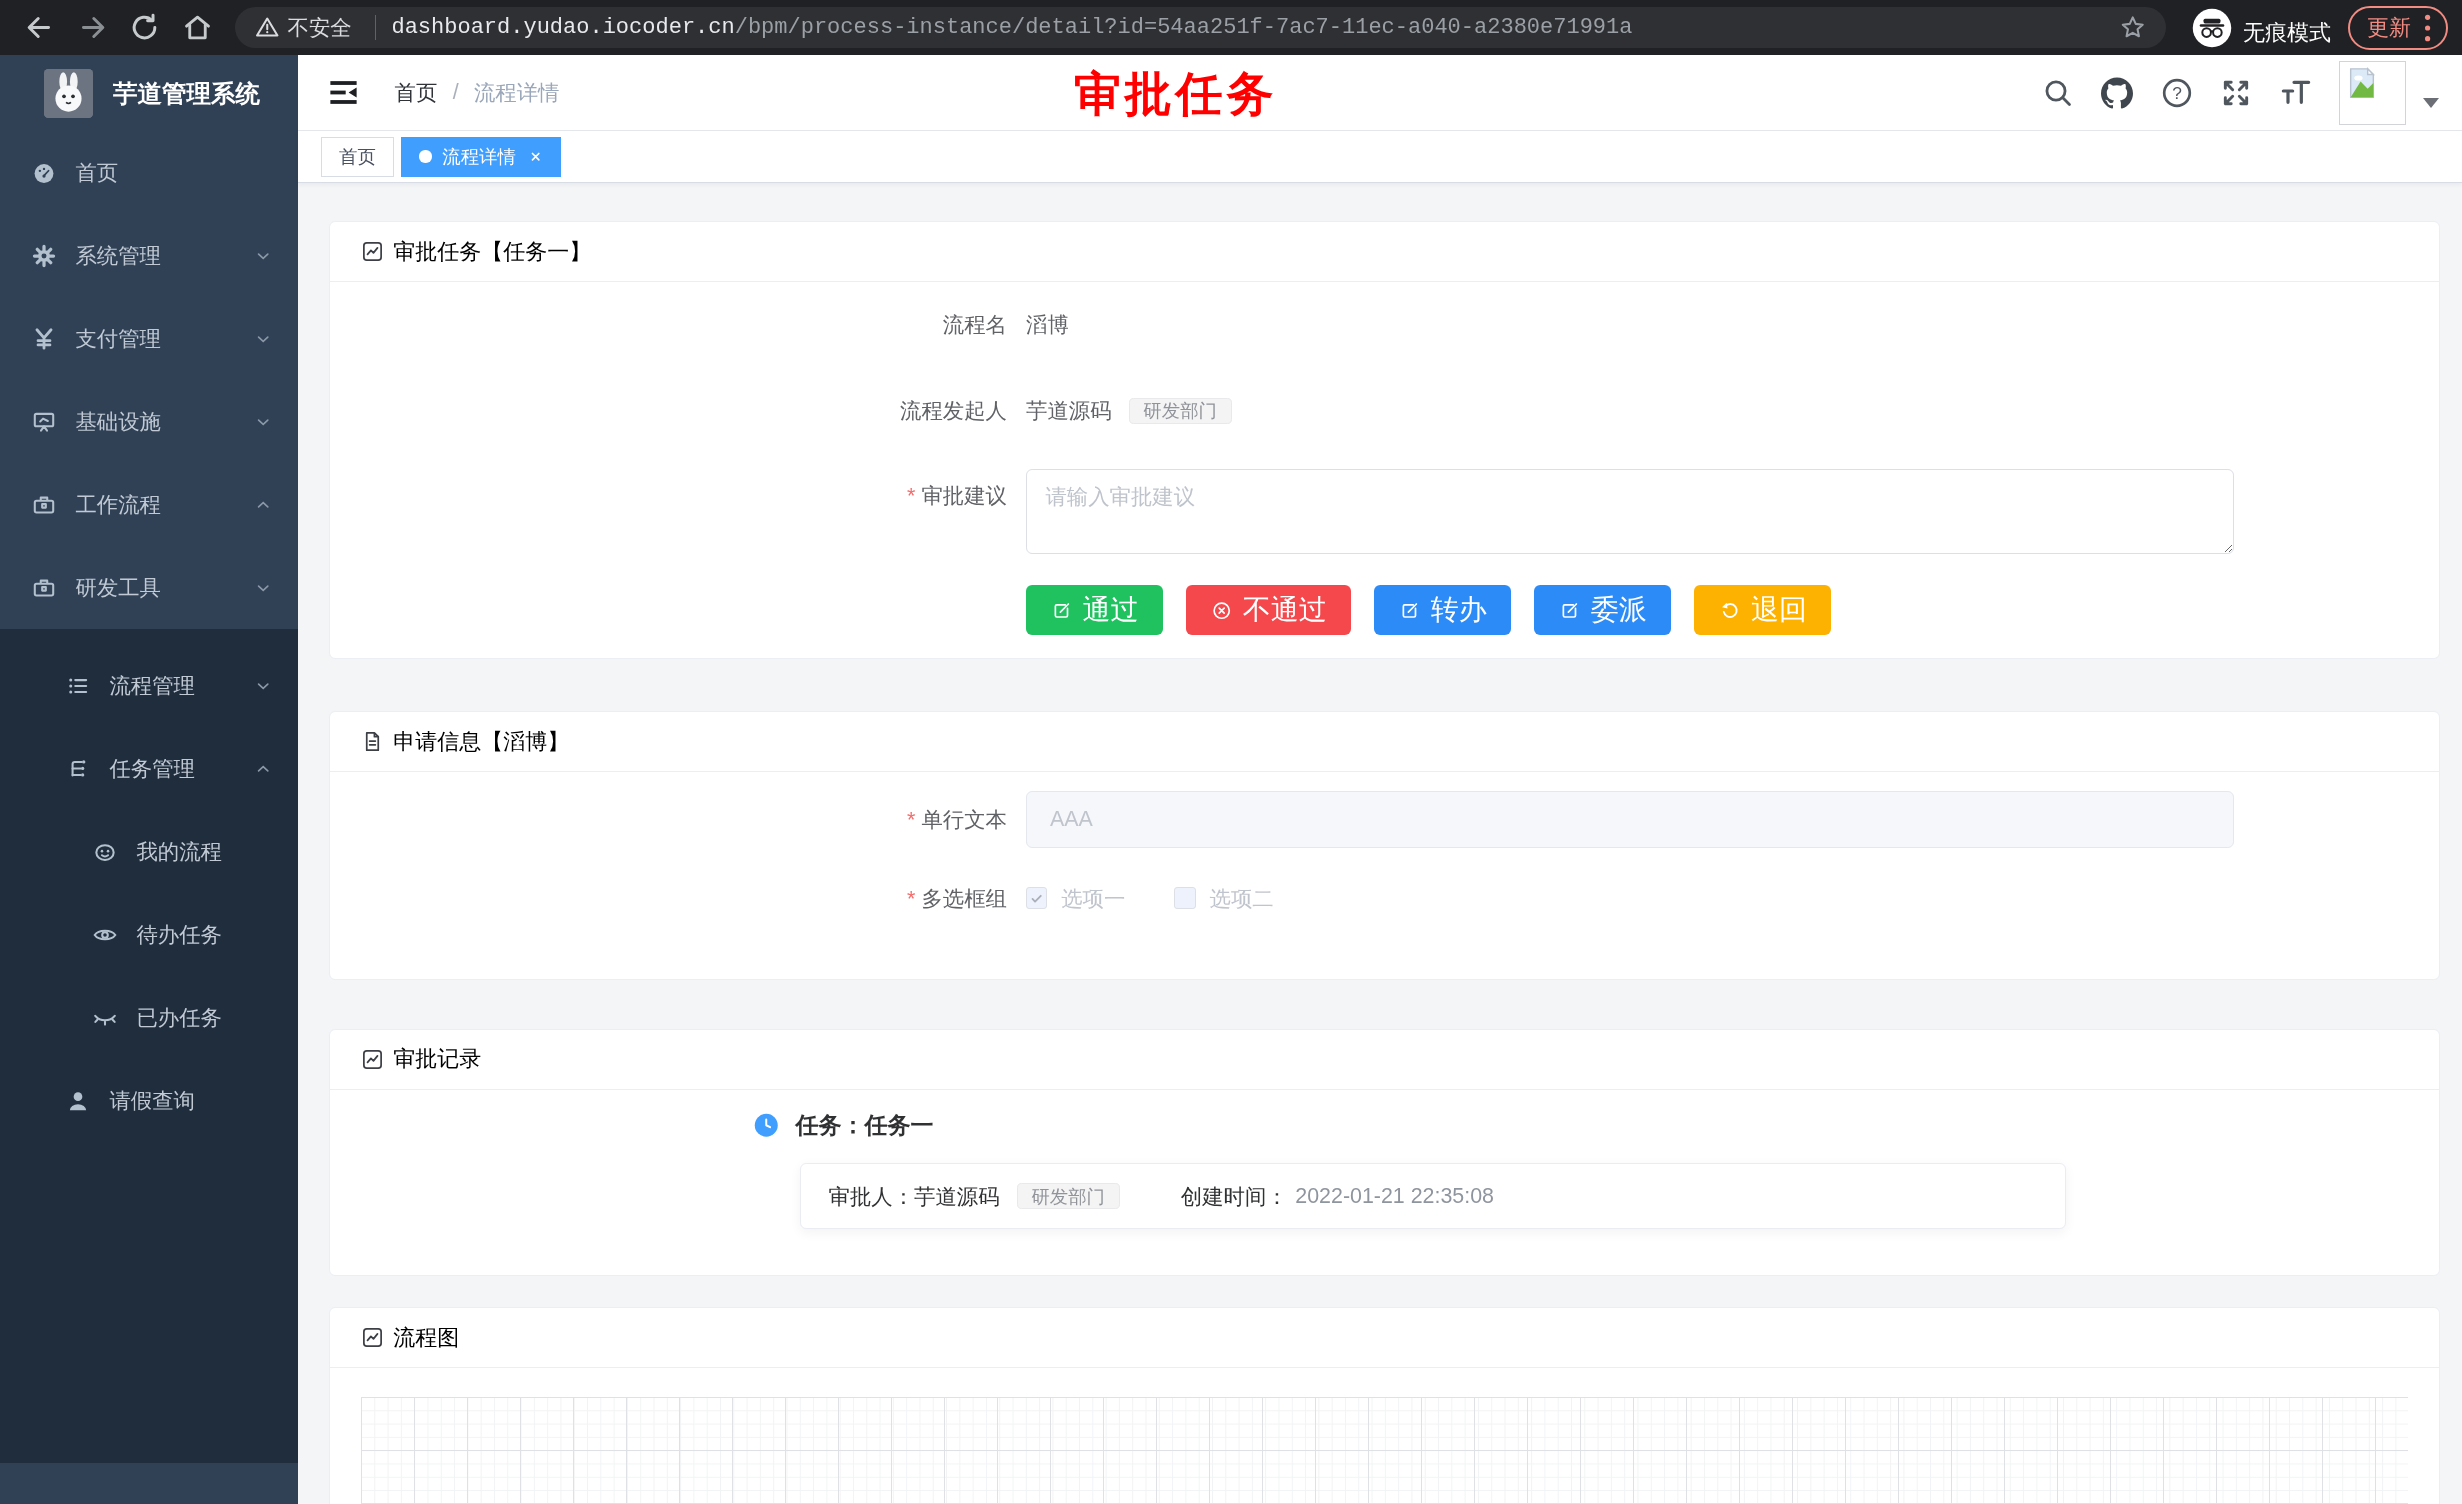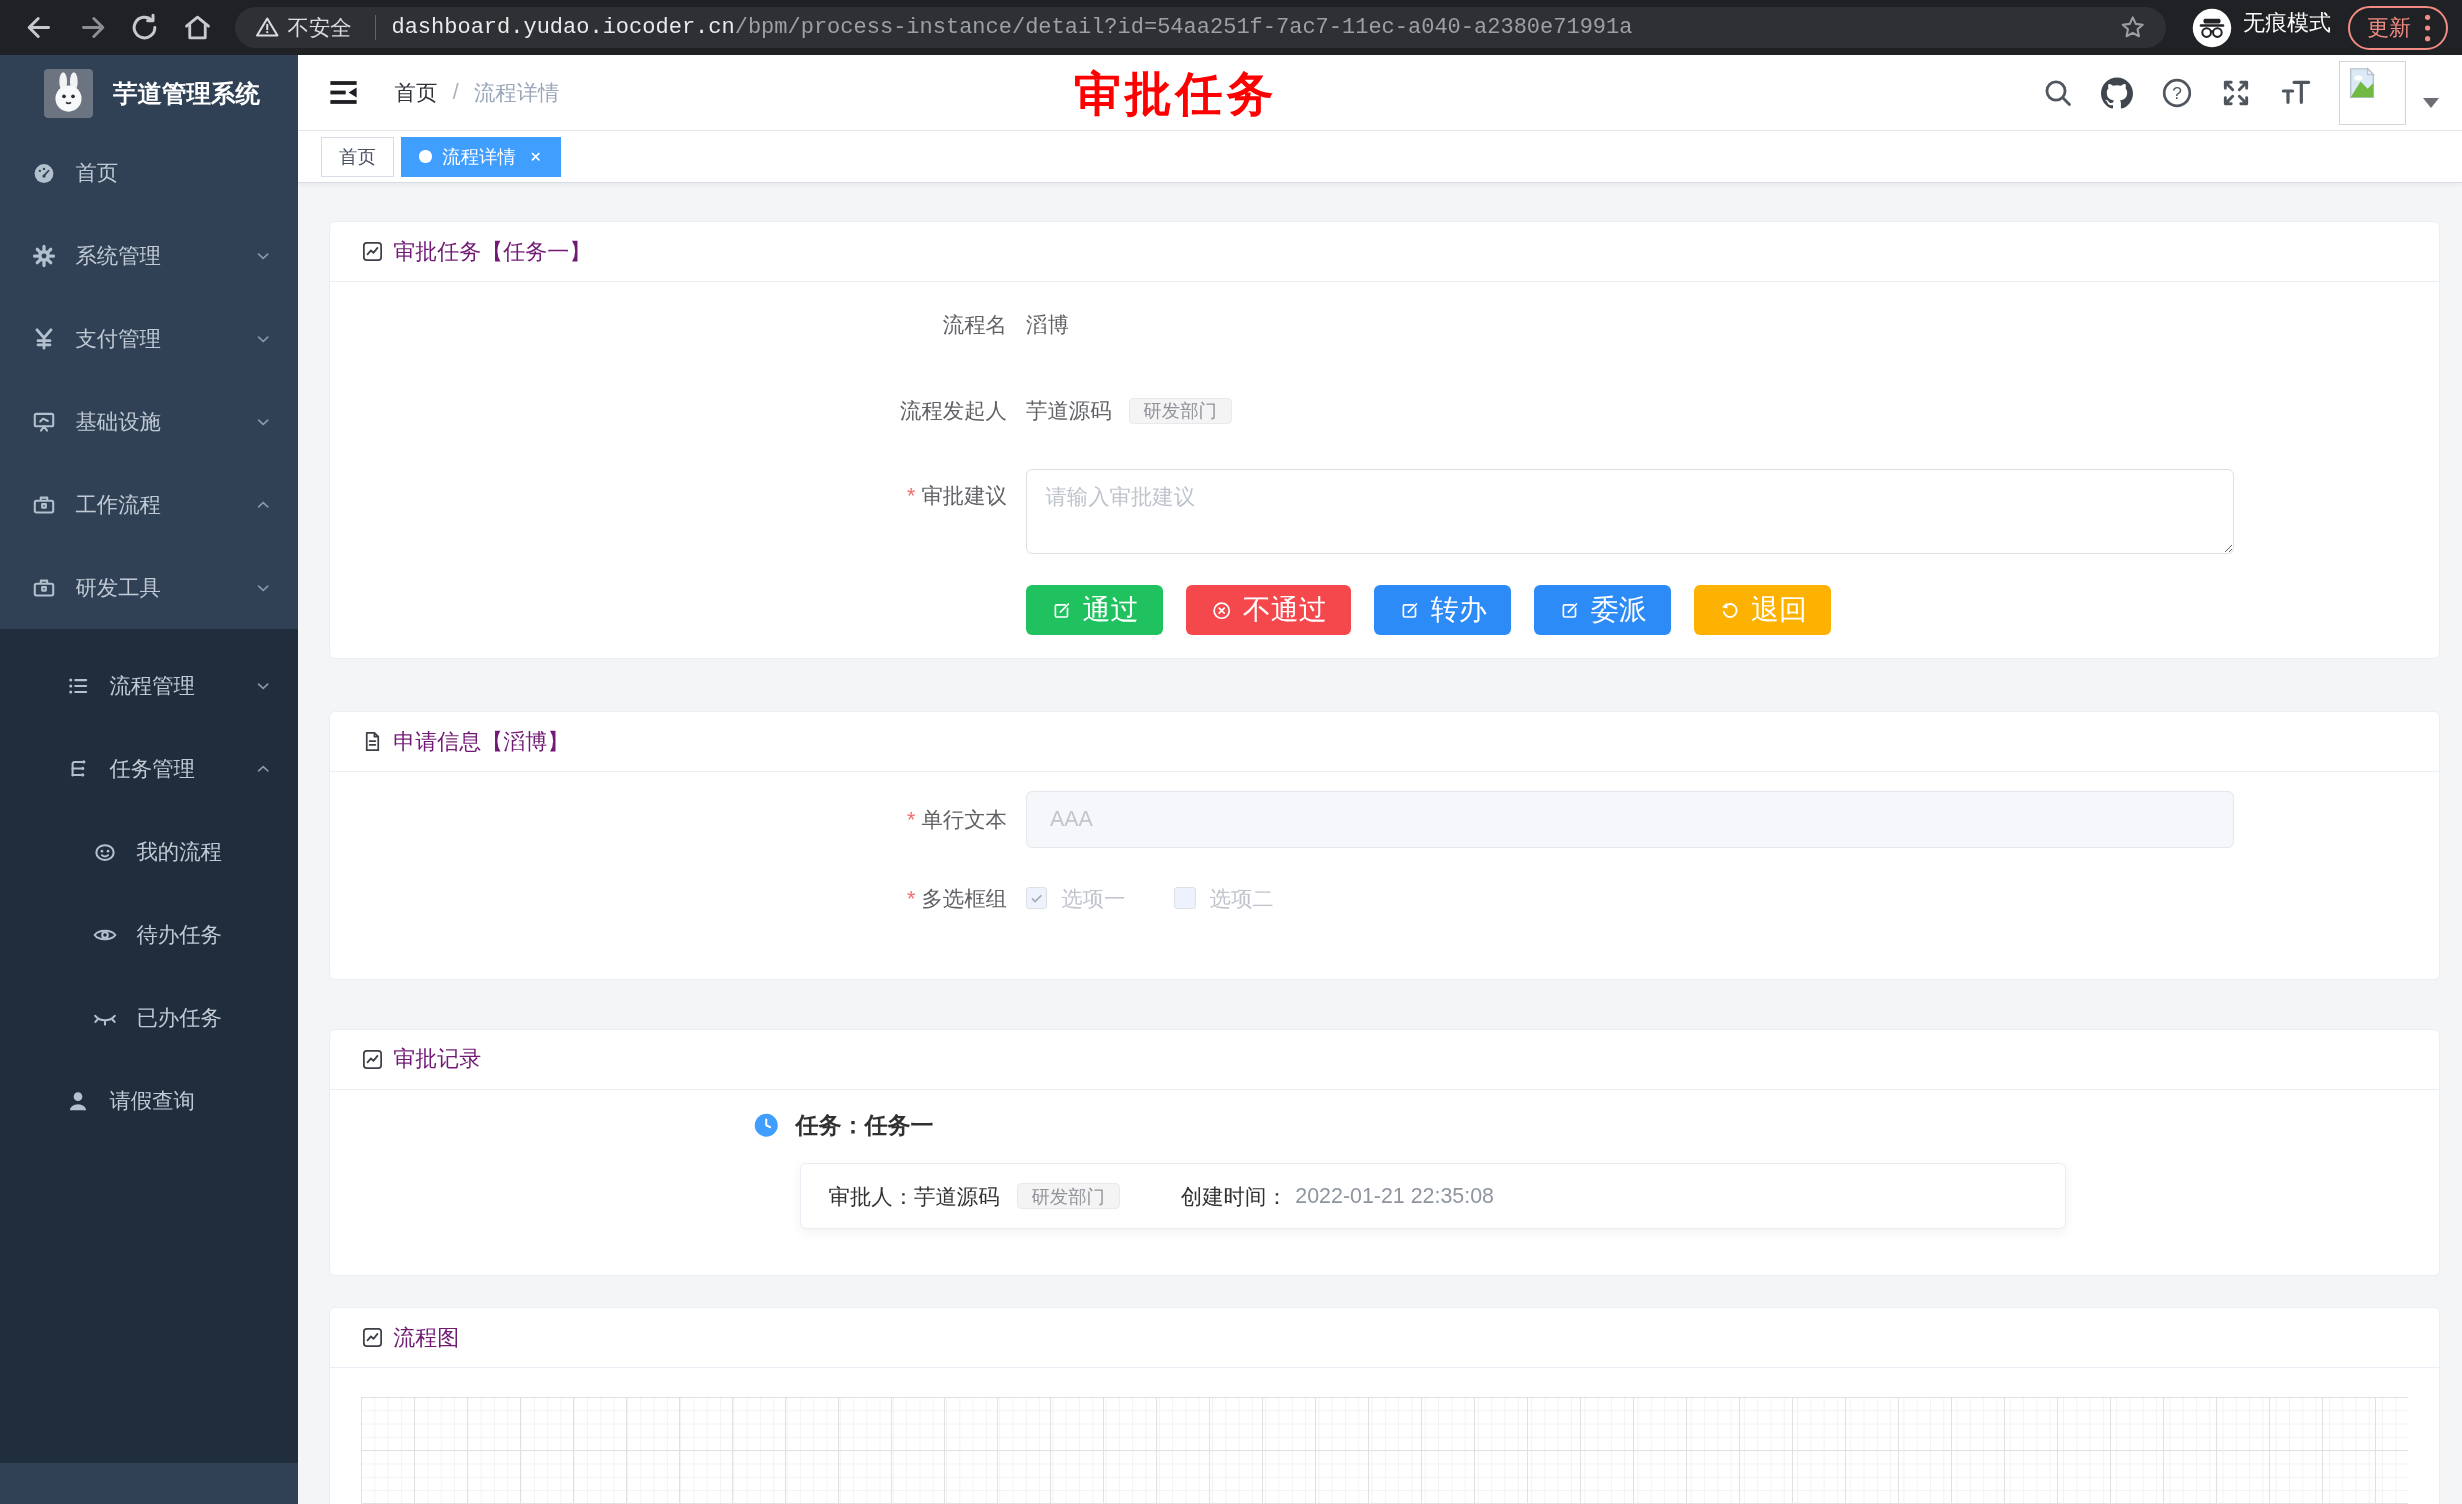--- a/index.html
+++ b/index.html
@@ -10,21 +10,21 @@
   .browser-bar { position:absolute; top:0; left:0; width:2462px; height:55px;
     background:#202124; display:flex; align-items:center; padding:0 13.8px; z-index:50; }
   .nav-ic { width:31px; height:31px; margin:0 10.7px; flex:0 0 auto; }
   .url-pill { flex:1; height:41px; margin:0 12.2px; background:#2f3033; border-radius:21.4px;
     display:flex; align-items:center; padding:0 20px; min-width:0; }
   .sec-label { color:#dadce0; font-size:21.4px; margin:0 7.6px 0 7.6px; white-space:nowrap; }
   .url-divider { width:1.5px; height:24.5px; background:#5f6368; margin:0 15.3px; }
   .url-text { font-size:22px; white-space:nowrap; overflow:hidden; flex:1;font-family:Liberation Mono, monospace; }
   .url-host { color:#e8eaed; }
   .url-path { color:#9aa0a6; }
-  .incog-chip { display:flex; align-items:flex-start; margin-left:13.8px; }
+  .incog-chip { display:flex; align-items:flex-end; margin-left:13.8px; }
   .incog-label { color:#ffffff; font-size:22px; margin-left:10.7px; white-space:nowrap; }
   .update-pill { display:flex; align-items:center; margin-left:17px; border:2.3px solid #f28b82;
     border-radius:26px; height:44px; padding:0 13.8px 0 17px; }
   .update-label { color:#f28b82; font-size:22px; margin-right:12.2px; }
 
   
   .sidebar { position:absolute; top:55px; left:0; width:298px; height:1450px;
     background:#304156; overflow:hidden; }
   .logo-row { height:76px; display:flex; align-items:center; padding-left:44px; }
   .logo-box { width:49px; height:49px; border-radius:4.6px; background:#6b7480; overflow:hidden; flex:0 0 auto; }
@@ -66,21 +66,21 @@
     border:1.5px solid #d8dce5; background:#fff; color:#495060; padding:0 17px; cursor:pointer; }
   .tag.active { background:#409eff; border-color:#409eff; color:#fff; margin-left:7.6px; }
   .tag-dot { width:12.2px; height:12.2px; border-radius:50%; background:#fff; margin-right:10.7px; }
   .tag-close { margin-left:12.2px; display:inline-flex; }
 
   .content { height:1321px; overflow:hidden; padding:38px 23px 0 31px; }
 
   .card { width:2111px; background:#ffffff; border:1.5px solid #ebeef5; border-radius:6.1px; }
   .card-header { height:60px; display:flex; align-items:center; padding:0 31px;
     border-bottom:1.5px solid #ebeef5; }
-  .card-title { font-size:22px; color:#701a75; font-weight:500; margin-left:9.2px; }
+  .card-title { font-size:22px; color:#000000; font-weight:500; margin-left:9.2px; }
   .card1 { margin-bottom:52px; }
   .card1-body { padding:15.3px 0 23px 0; }
   .card2 { margin-bottom:49px; }
   .card2-body { padding:18.4px 0 65px 0; }
   .card3 { margin-bottom:31px; }
   .card3-body { padding:18.4px 0 46px 0; }
 
   .form-row { display:flex; align-items:center; margin-bottom:31px; min-height:55px; }
   .form-row:last-child { margin-bottom:0; }
   .form-row.top { align-items:flex-start; }

